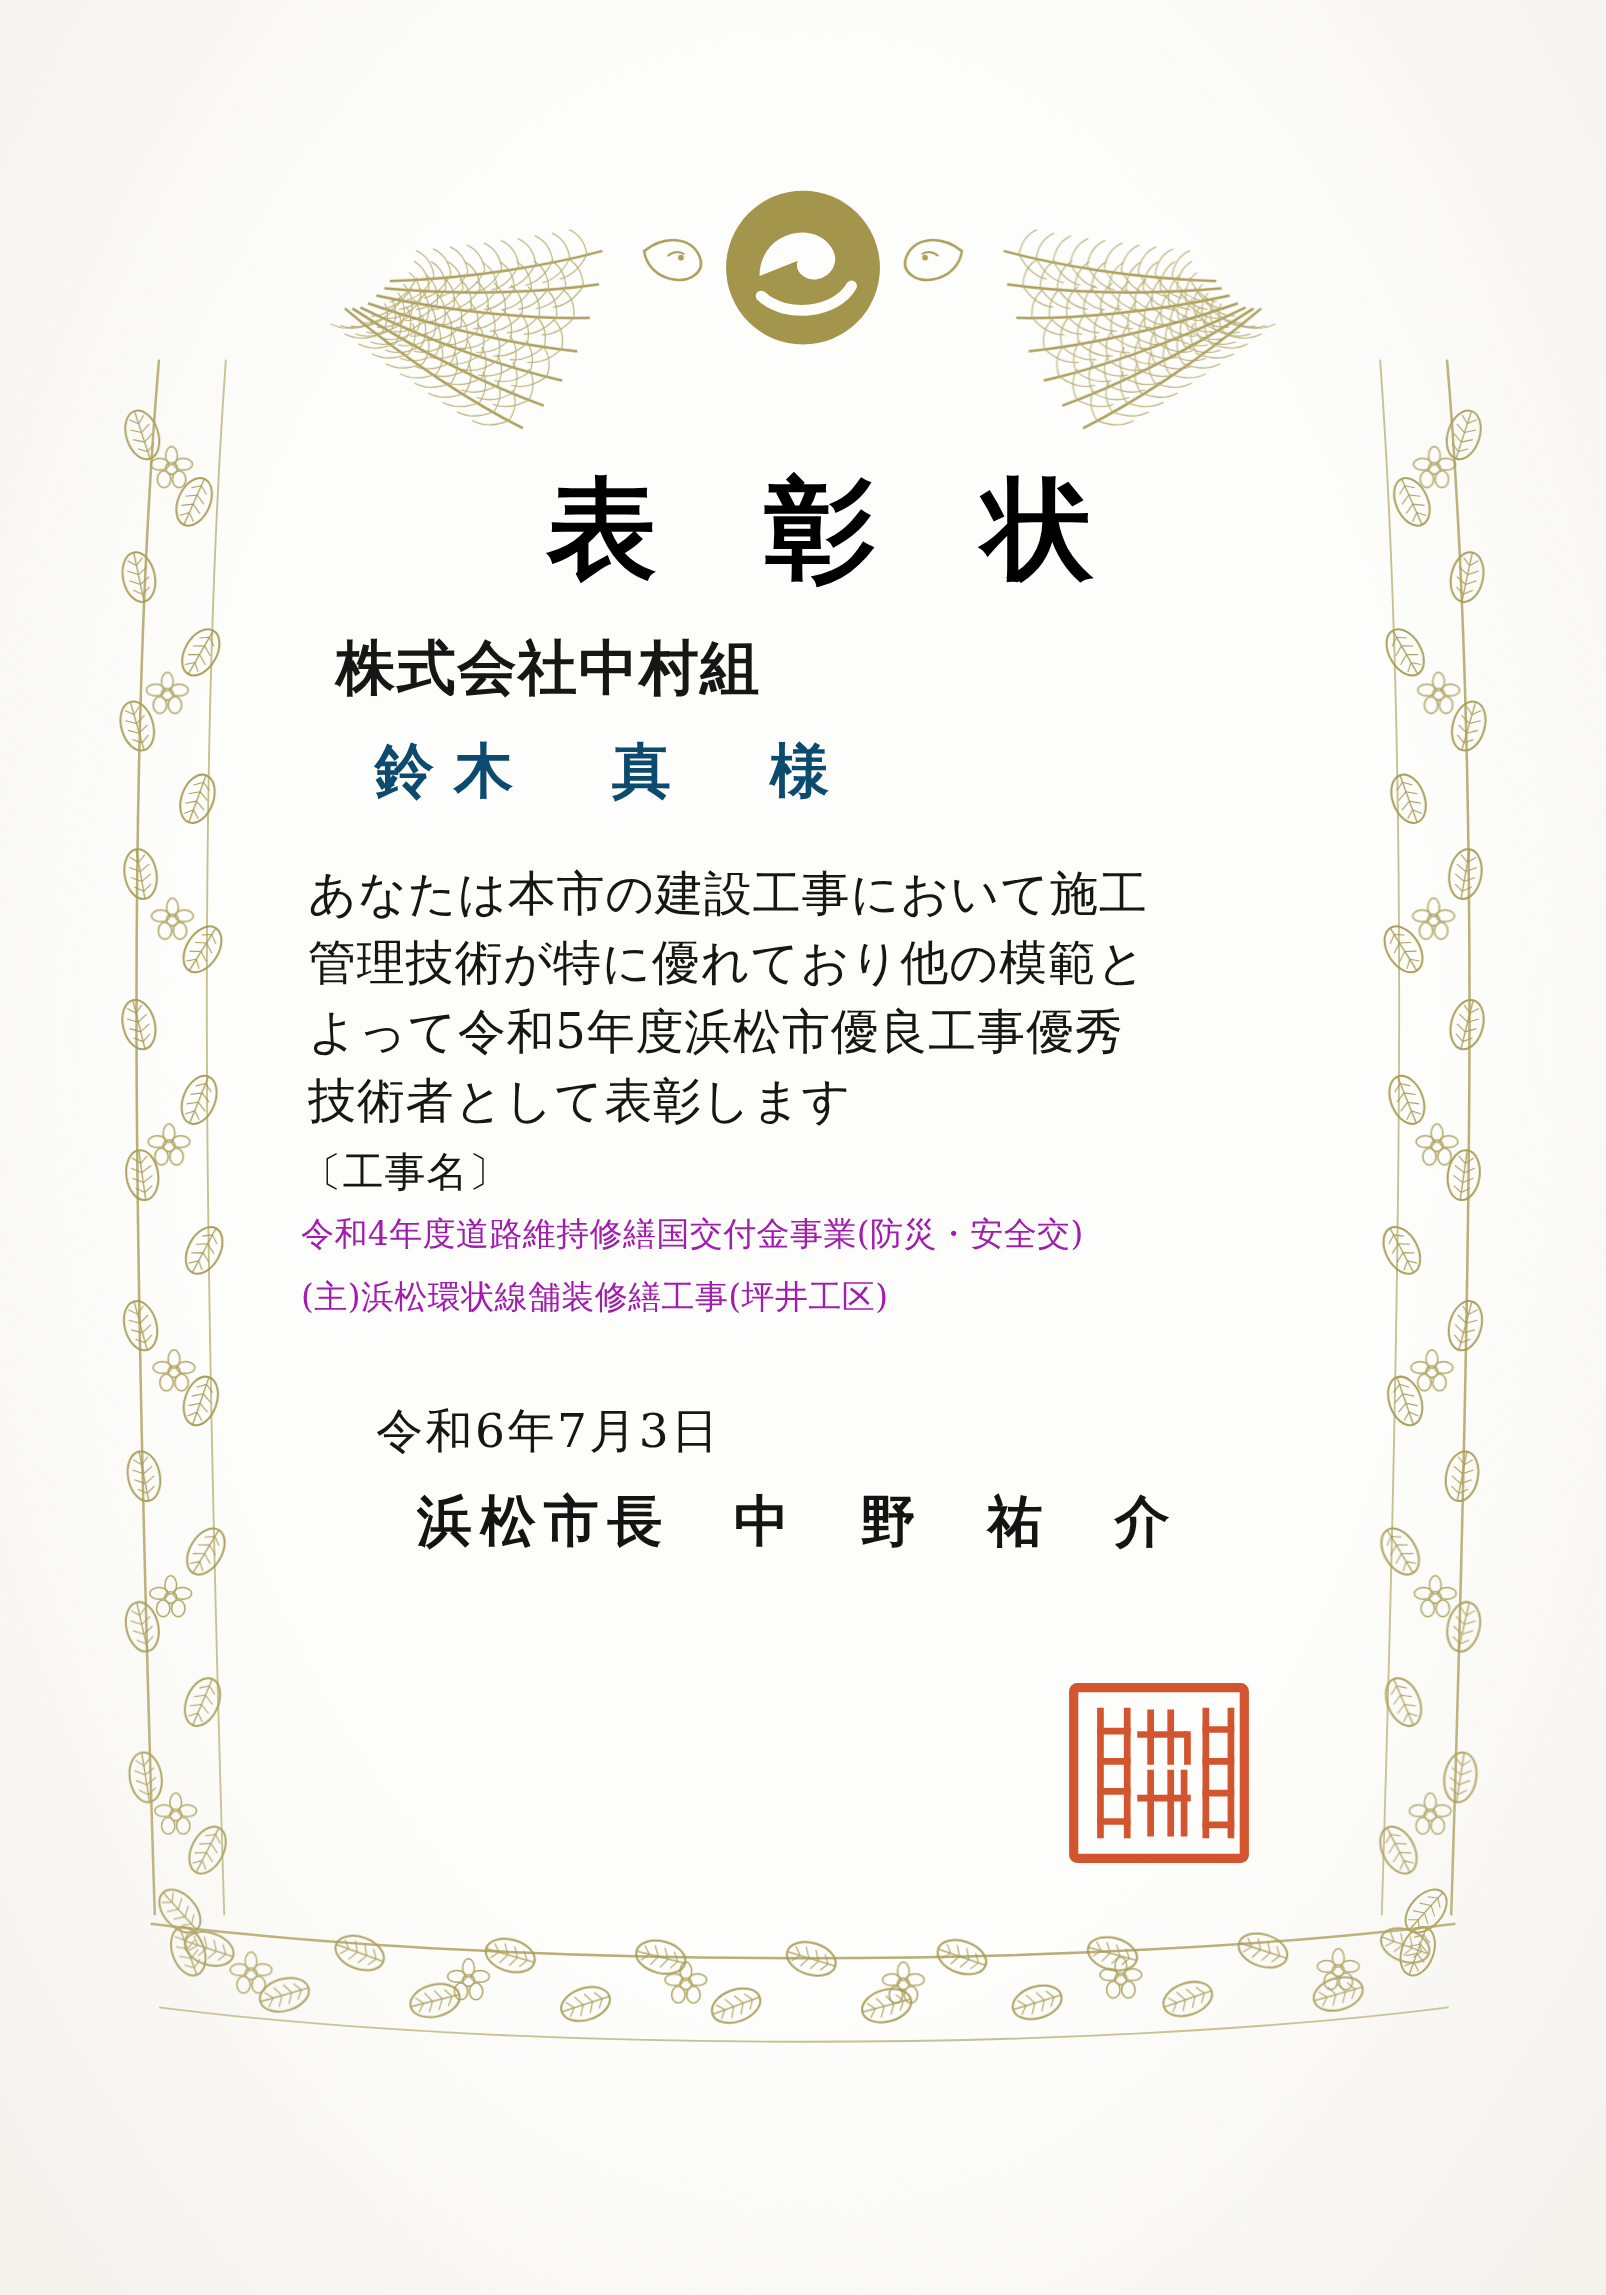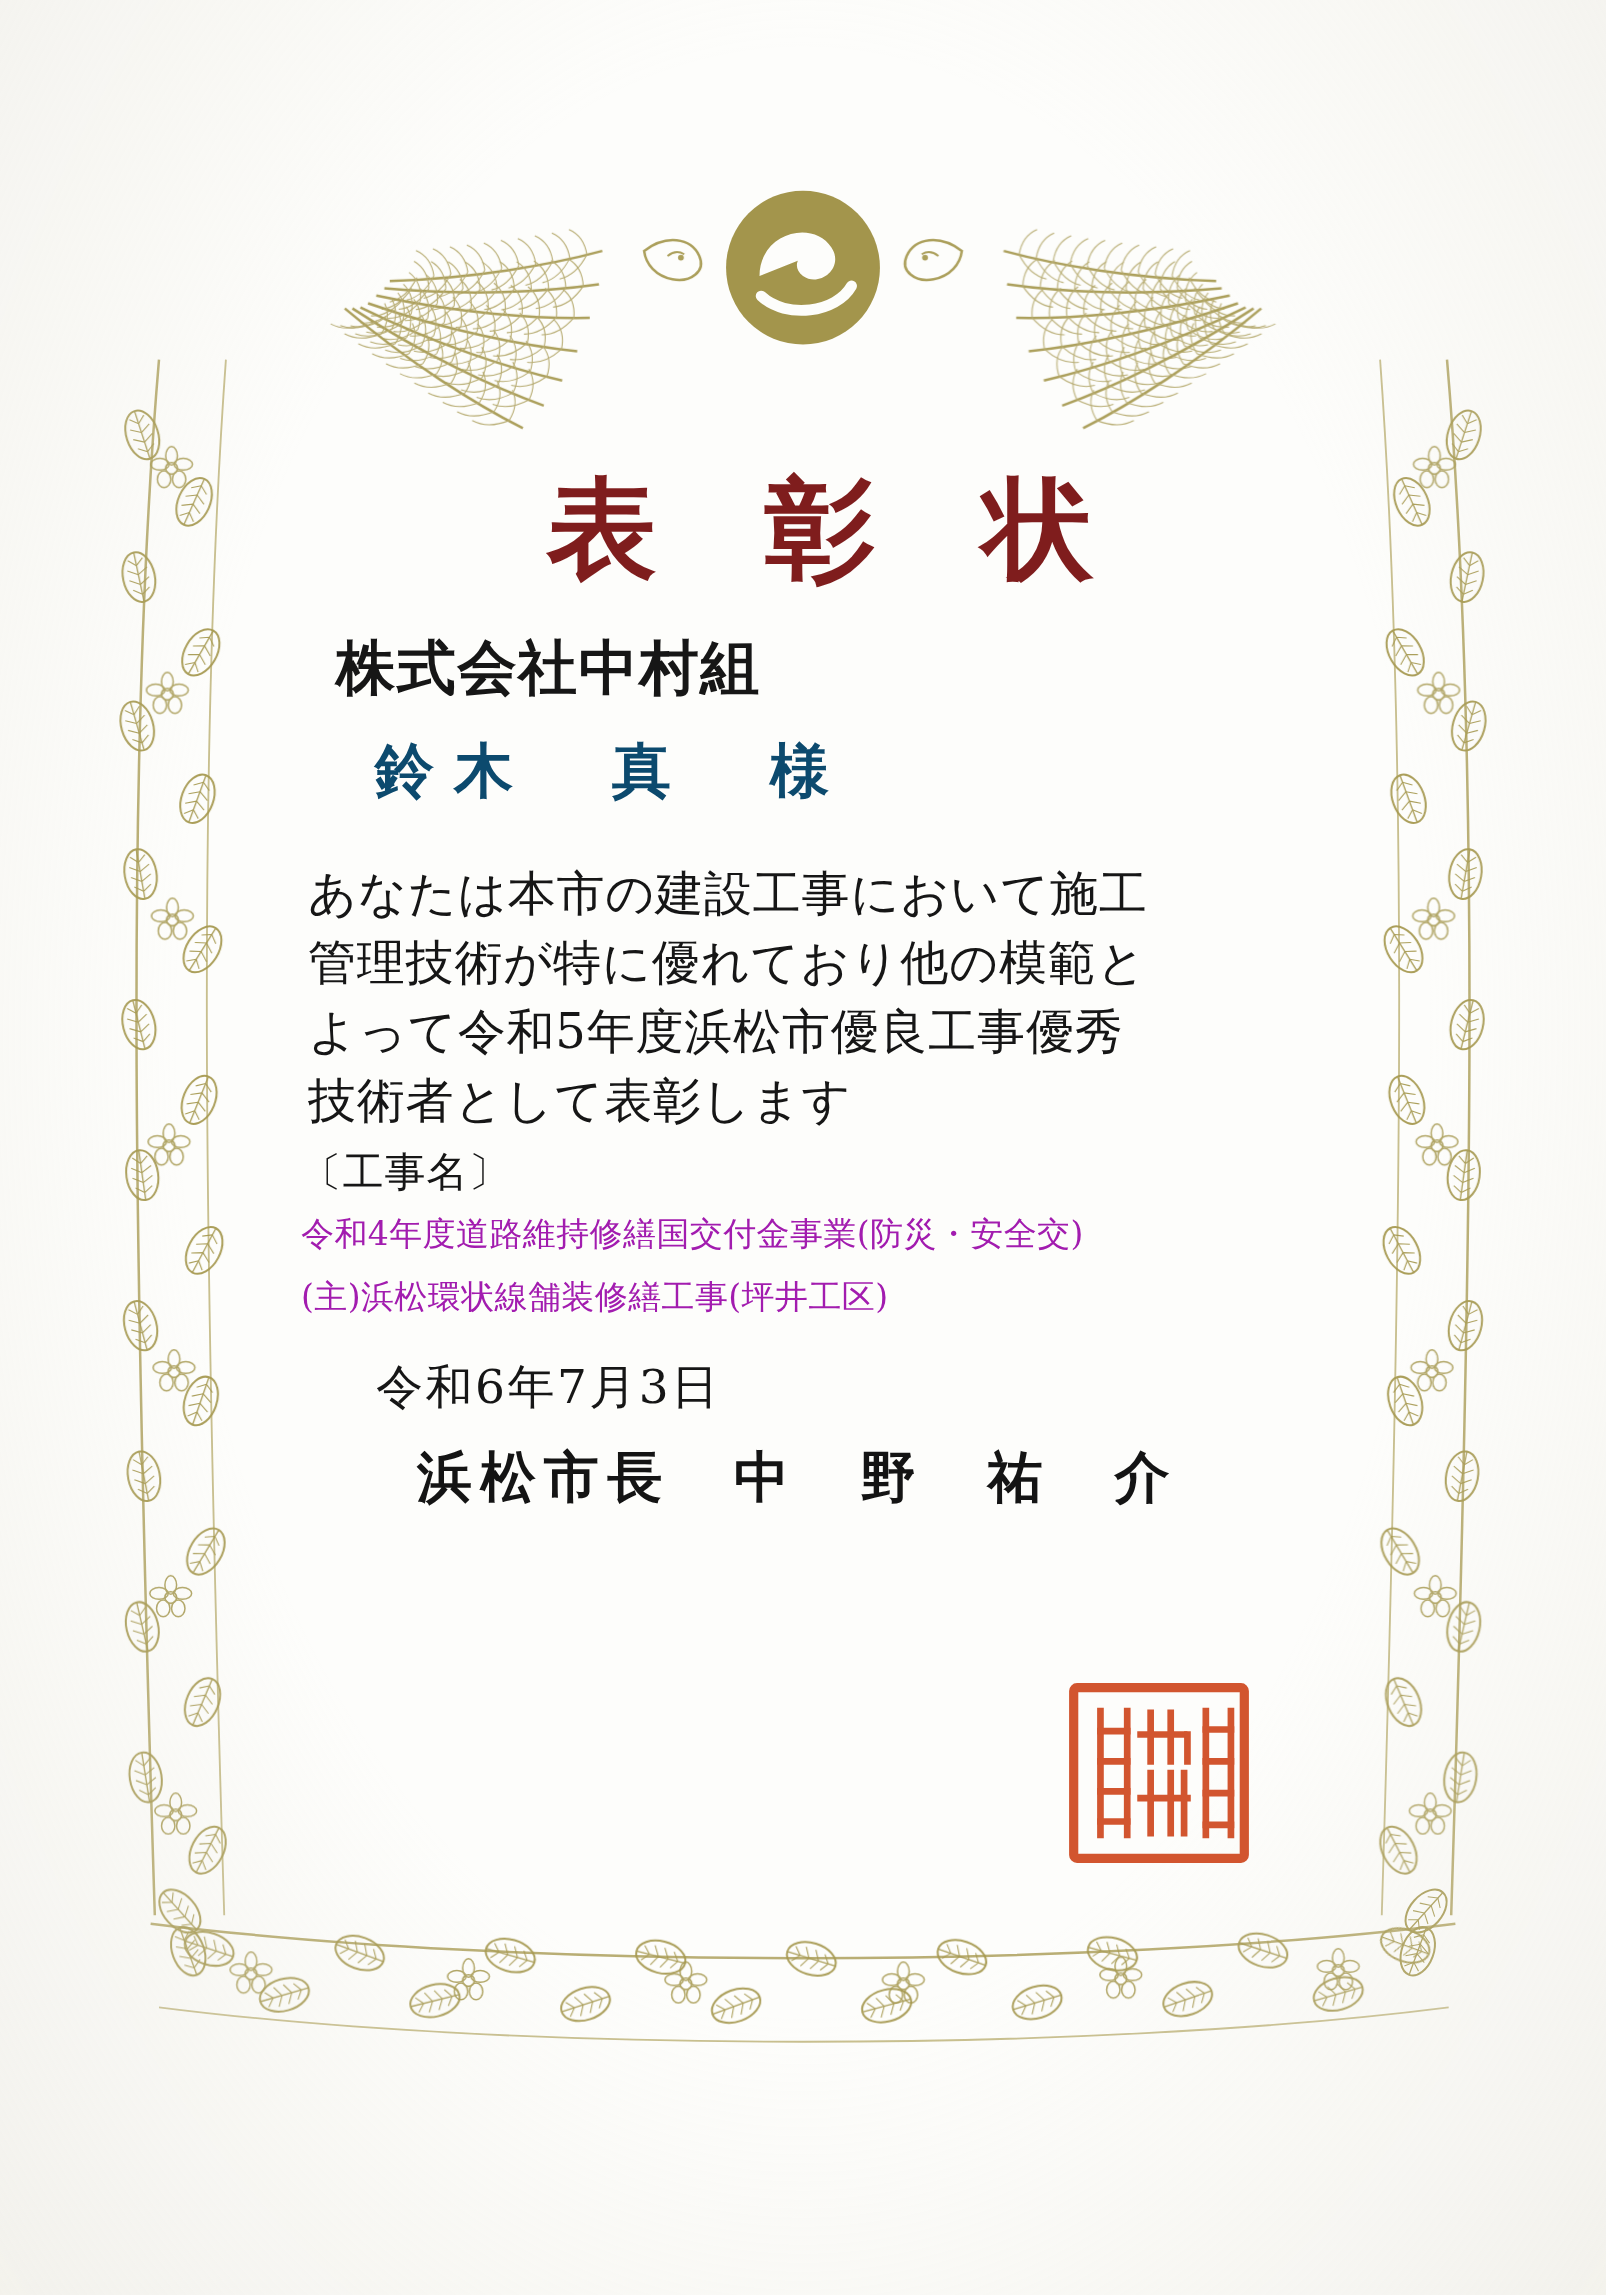--- a/index.html
+++ b/index.html
@@ -50,21 +50,21 @@
     top: 468px;
     width: 1088px;
     height: 1506px;
   }
 
   .title {
     font-family: "DejaVu Serif", "Liberation Serif", serif;
     font-size: 110px;
     font-weight: 700;
     letter-spacing: 35px;
-    color: #7f1d1d;
+    color: #000000;
     text-align: center;
     margin: 0 0 44px 0;
     padding-left: 35px;
     line-height: 1.1;
   }
 
   .recipient-org {
     font-family: "DejaVu Serif", "Liberation Serif", serif;
     font-size: 59px;
     font-weight: 600;
@@ -114,21 +114,21 @@
     margin: 0 0 18.4px 0;
     padding-left: 25px;
     letter-spacing: 0.4px;
     white-space: nowrap;
   }
 
   .date-line {
     font-family: "DejaVu Serif", "Liberation Serif", serif;
     font-size: 47px;
     color: #161616;
-    margin: 36px 0 22px 0;
+    margin: 80px 0 22px 0;
     padding-left: 100px;
     letter-spacing: 2.5px;
   }
 
   .signature-line {
     font-family: "DejaVu Serif", "Liberation Serif", serif;
     font-size: 55px;
     font-weight: 600;
     color: #141414;
     margin: 16px;

